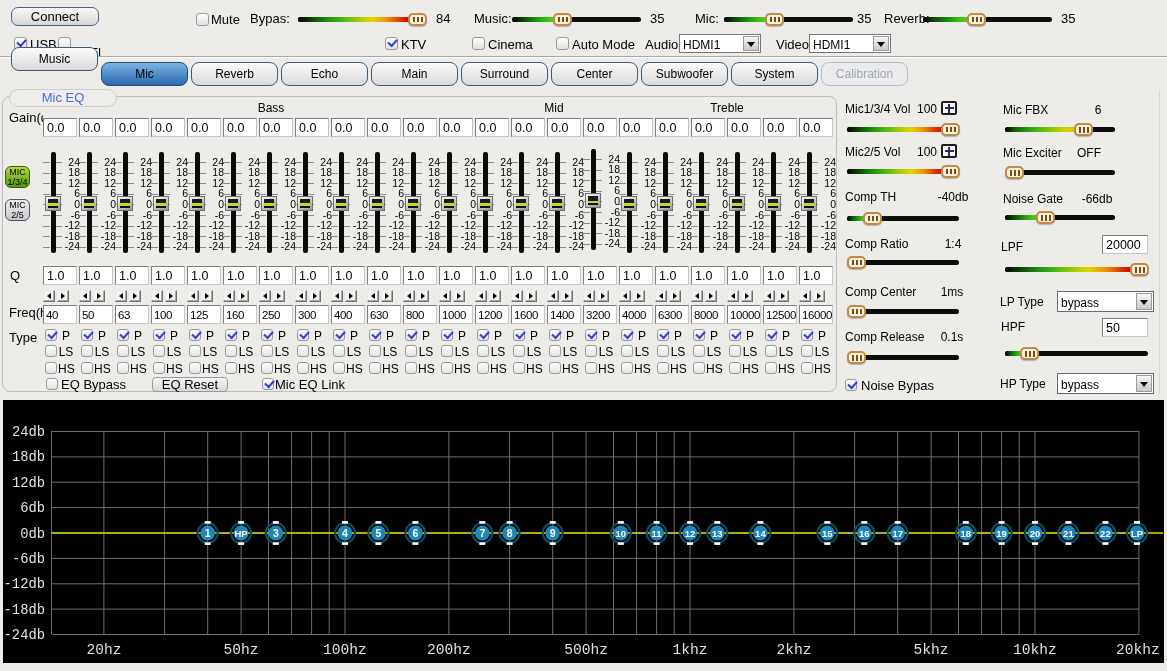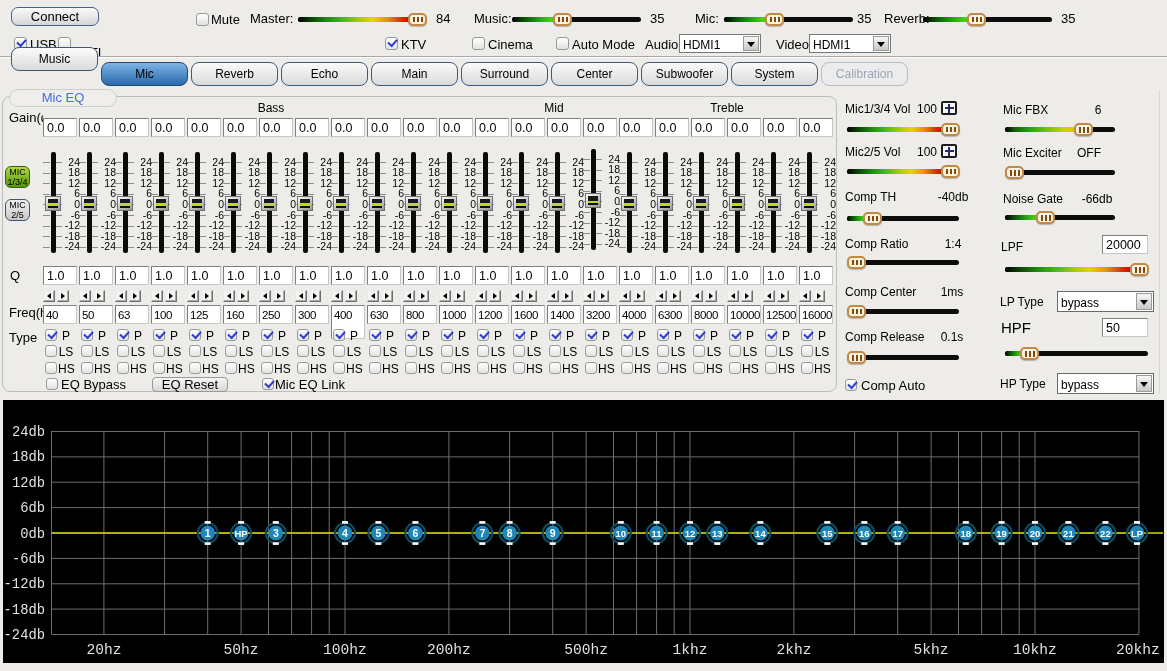--- a/index.html
+++ b/index.html
@@ -50,21 +50,21 @@
 .spr::after{margin:-3.5px 0 0 -2.5px;border:3.5px solid rgba(0,0,0,0);border-left:4.5px solid #000;border-right:none}
 .lab{position:absolute;font-size:12px;line-height:13px}
 .plus{position:absolute;width:16px;height:14px;box-sizing:border-box;border:2px solid #1c1c1c;border-radius:2px;background:#f6f6f6}
 .plus::before{content:"";position:absolute;left:50%;top:50%;width:9px;height:2.5px;margin:-1.25px 0 0 -4.5px;background:#252a6a}
 .plus::after{content:"";position:absolute;left:50%;top:50%;width:2.5px;height:9px;margin:-4.5px 0 0 -1.25px;background:#252a6a}
 </style></head><body>
 
 <div class="ab" style="left:11px;top:7px;width:88px;height:19px;border:1px solid #44618a;border-radius:7px;background:linear-gradient(#fafafa,#d6d6d6);box-sizing:border-box;text-align:center;font-size:13px;line-height:17px">Connect</div>
 <div class="cb cb13" style="left:196px;top:13px"></div>
 <div class="ab t13" style="left:211px;top:13px">Mute</div>
-<div class="ab t13" style="left:250px;top:12px">Master:</div>
+<div class="ab t13" style="left:250px;top:12px">Bypas:</div>
 <div class="trk" style="left:298px;top:16.5px;width:129px"></div>
 <div class="fillfull" style="left:298px;top:16.5px;width:113px"></div>
 <div class="hh" style="left:408px;top:12.5px"></div>
 <div class="ab t13" style="left:436px;top:12px">84</div>
 <div class="ab t13" style="left:474px;top:12px">Music:</div>
 <div class="trk" style="left:512px;top:16.5px;width:129px"></div>
 <div class="fillgrn" style="left:512px;top:16.5px;width:44px"></div>
 <div class="hh" style="left:553px;top:12.5px"></div>
 <div class="ab t13" style="left:650px;top:12px">35</div>
 <div class="ab t13" style="left:695px;top:12px">Mic:</div>
@@ -484,21 +484,21 @@
 <div class="tick" style="left:330.5px;top:246.8px;width:7.5px"></div>
 <div class="tick" style="left:343.5px;top:246.8px;width:6.5px"></div>
 <div class="tlab" style="left:344px;top:241.3px;width:24px">-24</div>
 <div class="vtrk" style="left:338.5px;top:152px;height:101px"></div>
 <div class="vh" style="left:333px;top:196px">
     <i></i>
   </div>
 <div class="box" style="left:331px;top:266px;width:34px;height:19px">1.0</div>
 <div class="spin spl" style="left:331px;top:290px"></div>
 <div class="spin spr" style="left:345px;top:290px"></div>
-<div class="box fq" style="left:331px;top:305px;width:34px;height:34px;padding-top:3px">400</div>
+<div class="box fq" style="left:331px;top:305px;width:34px;height:19px;padding-top:3px">400</div>
 <div class="cb on" style="left:333px;top:329px"></div>
 <div class="lab" style="left:346px;top:330px;width:16px;text-align:center">P</div>
 <div class="cb" style="left:333px;top:345px"></div>
 <div class="lab" style="left:346px;top:346px;width:16px;text-align:center">LS</div>
 <div class="cb" style="left:333px;top:362px"></div>
 <div class="lab" style="left:346px;top:363px;width:16px;text-align:center">HS</div>
 <div class="box" style="left:367px;top:118px;width:34px;height:19px">0.0</div>
 <div class="tick" style="left:366.5px;top:162.0px;width:7.5px"></div>
 <div class="tick" style="left:379.5px;top:162.0px;width:6.5px"></div>
 <div class="tlab" style="left:380px;top:156.5px;width:24px">24</div>
@@ -1073,21 +1073,21 @@
 <div class="hh" style="left:847px;top:255.5px"></div>
 <div class="ab" style="left:845px;top:286px;font-size:12px;line-height:13px">Comp Center</div>
 <div class="ab" style="left:907px;top:286px;width:90px;font-size:12px;line-height:13px;text-align:center">1ms</div>
 <div class="trk" style="left:847px;top:308.5px;width:112px"></div>
 <div class="hh" style="left:847px;top:304.5px"></div>
 <div class="ab" style="left:845px;top:331px;font-size:12px;line-height:13px">Comp Release</div>
 <div class="ab" style="left:907px;top:331px;width:90px;font-size:12px;line-height:13px;text-align:center">0.1s</div>
 <div class="trk" style="left:847px;top:355.0px;width:112px"></div>
 <div class="hh" style="left:847px;top:351.0px"></div>
 <div class="cb on" style="left:845px;top:379px"></div>
-<div class="ab t13" style="left:861px;top:379px">Comp Auto</div>
+<div class="ab t13" style="left:861px;top:379px">Noise Bypas</div>
 <div class="ab" style="left:1003px;top:104px;font-size:12px;line-height:13px">Mic FBX</div>
 <div class="ab" style="left:1053px;top:104px;width:90px;font-size:12px;line-height:13px;text-align:center">6</div>
 <div class="trk" style="left:1005px;top:127.0px;width:110px"></div>
 <div class="fillfbx" style="left:1005px;top:127.0px;width:72px"></div>
 <div class="hh" style="left:1074px;top:123.0px"></div>
 <div class="ab" style="left:1003px;top:147px;font-size:12px;line-height:13px">Mic Exciter</div>
 <div class="ab" style="left:1044px;top:147px;width:90px;font-size:12px;line-height:13px;text-align:center">OFF</div>
 <div class="trk" style="left:1005px;top:170.0px;width:110px"></div>
 <div class="hh" style="left:1005px;top:166.0px"></div>
 <div class="ab" style="left:1003px;top:193px;font-size:12px;line-height:13px">Noise Gate</div>
@@ -1098,21 +1098,21 @@
 <div class="ab" style="left:1001px;top:241px;font-size:12px;line-height:13px">LPF</div>
 <div class="box" style="left:1102px;top:235px;width:46px;height:19px">20000</div>
 <div class="trk" style="left:1005px;top:267.0px;width:143px"></div>
 <div class="fillfull" style="left:1005px;top:267.0px;width:128px"></div>
 <div class="hh" style="left:1130px;top:263.0px"></div>
 <div class="ab" style="left:1000px;top:296px;font-size:12px;line-height:13px">LP Type</div>
 <div class="dd" style="left:1057px;top:291px;width:97px;height:21px;border-color:#6a6a6a">
     <span style="top:4px">bypass</span>
     <i class="ar"></i>
   </div>
-<div class="ab" style="left:1001px;top:321px;font-size:15px;line-height:13px">HPF</div>
+<div class="ab" style="left:1001px;top:321px;font-size:12px;line-height:13px">HPF</div>
 <div class="box" style="left:1102px;top:318px;width:46px;height:19px">50</div>
 <div class="trk" style="left:1005px;top:351.0px;width:143px"></div>
 <div class="fillgrn" style="left:1005px;top:351.0px;width:18px"></div>
 <div class="hh" style="left:1020px;top:347.0px"></div>
 <div class="ab" style="left:1000px;top:378px;font-size:12px;line-height:13px">HP Type</div>
 <div class="dd" style="left:1057px;top:373px;width:97px;height:21px;border-color:#6a6a6a">
     <span style="top:4px">bypass</span>
     <i class="ar"></i>
   </div>
 <svg class="ab" style="left:0;top:396px" width="1167" height="275">

